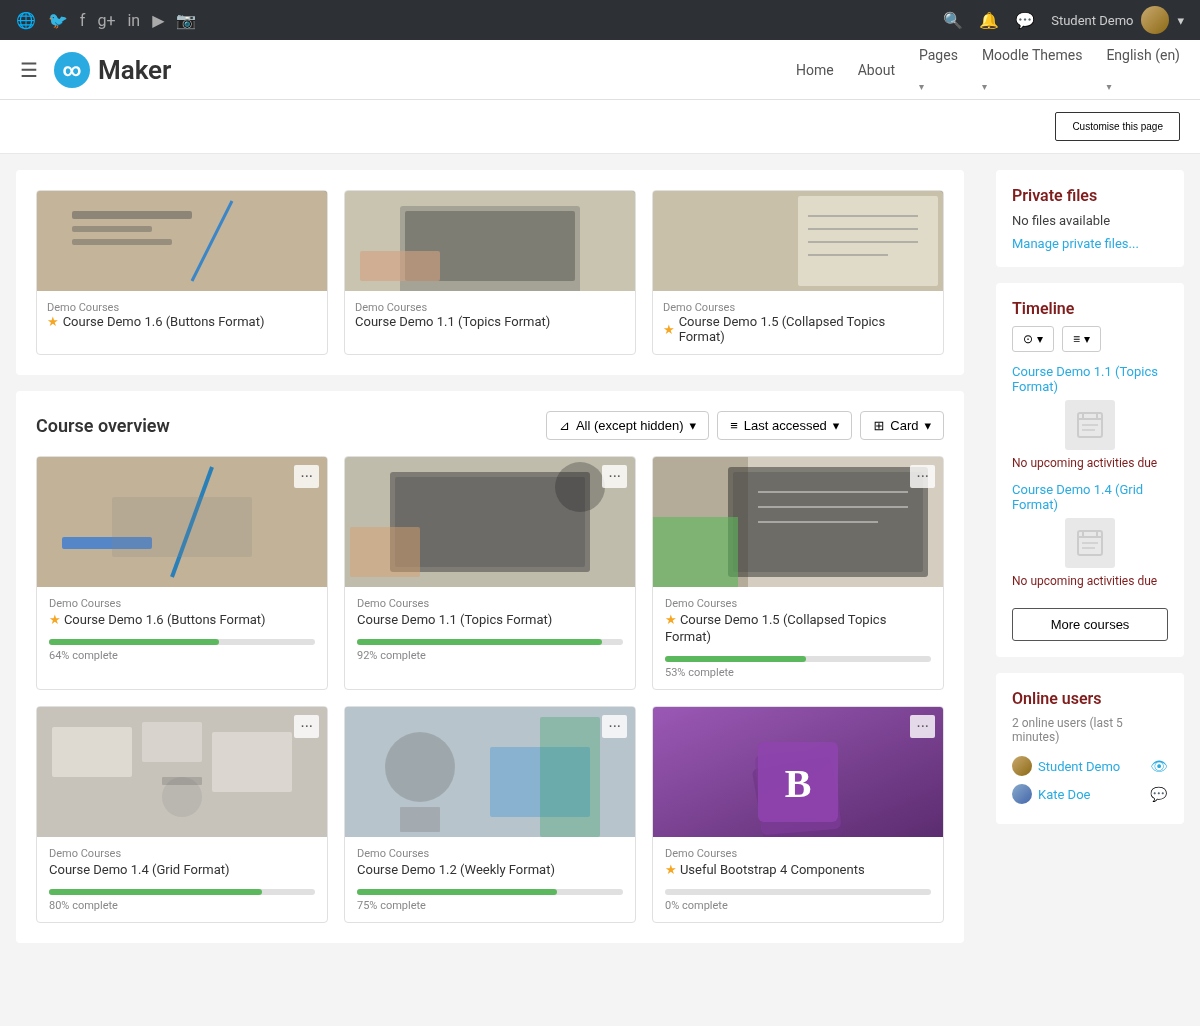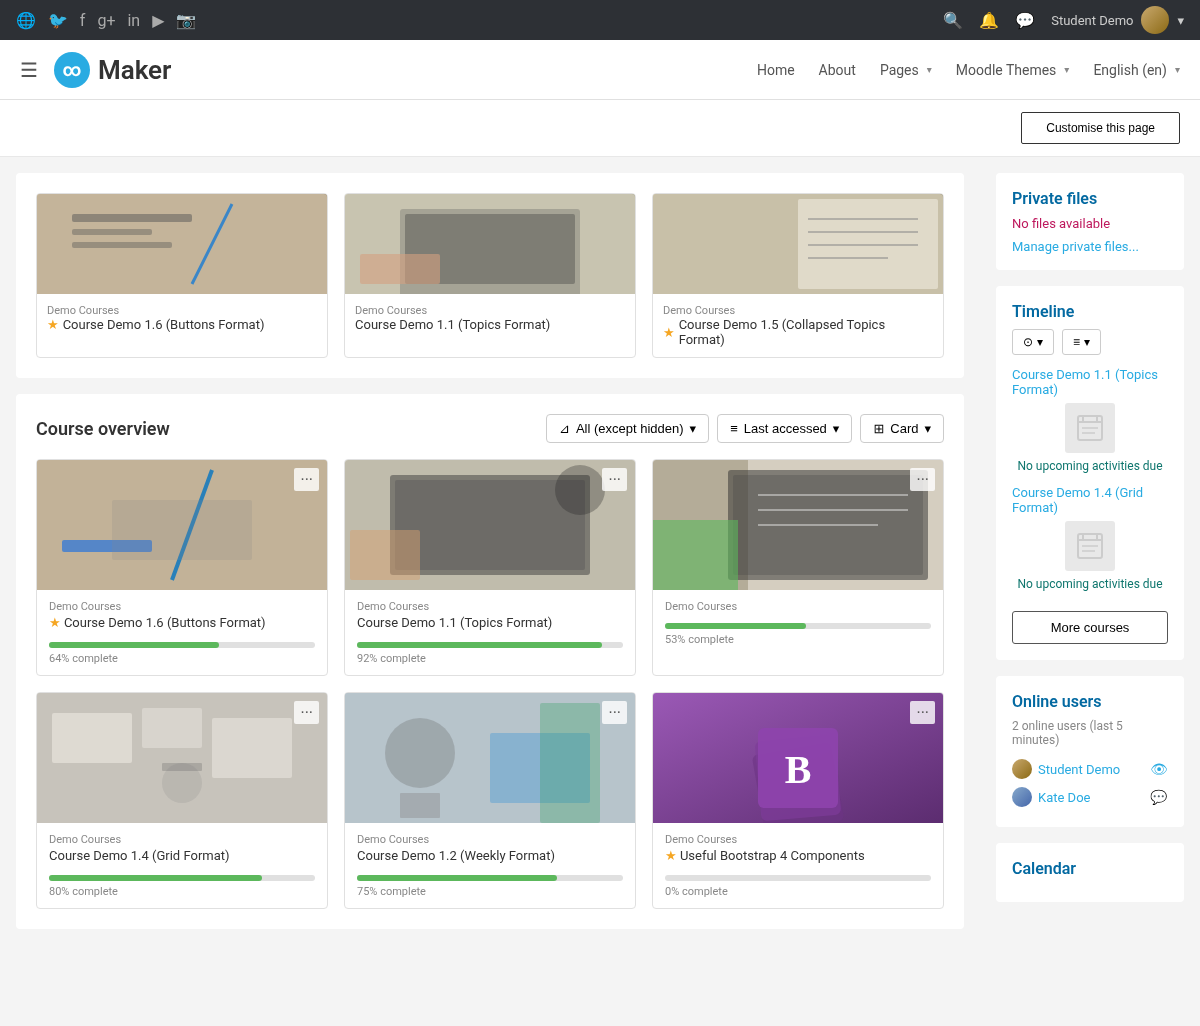--- a/index.html
+++ b/index.html
@@ -16,31 +16,31 @@
 
     
     .nav-bar { background: #fff; height: 60px; display: flex; align-items: center; justify-content: space-between; padding: 0 20px; border-bottom: 1px solid #e0e0e0; }
     .nav-left { display: flex; align-items: center; gap: 16px; }
     .hamburger { font-size: 20px; color: #555; cursor: pointer; }
     .logo { display: flex; align-items: center; gap: 8px; }
     .logo-icon { width: 36px; height: 36px; background: #29abe2; border-radius: 50%; display: flex; align-items: center; justify-content: center; color: white; font-size: 18px; font-weight: bold; }
     .logo-text { font-size: 26px; font-weight: 600; color: #333; }
     .nav-right { display: flex; align-items: center; gap: 24px; }
     .nav-link { color: #555; font-size: 14px; cursor: pointer; text-decoration: none; }
-    .nav-link-dropdown { display: flex; align-items: center; gap: 8px; }
+    .nav-link-dropdown { display: flex; align-items: flex-start; gap: 18px; flex-direction: column; }
     .caret { font-size: 10px; color: #888; }
 
     
     .main-layout { display: flex; gap: 0; }
     .content-area { flex: 1; padding: 0 0 20px 0; min-width: 0; }
     .sidebar { width: 220px; min-width: 220px; padding: 16px; background: #f4f4f4; }
 
     
     .customize-bar { background: #fff; padding: 12px 20px; display: flex; justify-content: flex-end; border-bottom: 1px solid #e8e8e8; }
-    .customize-btn { border: 1px solid #333; background: #fff; padding: 8px 24px; font-size: 12px; cursor: pointer; border-radius: 2px; }
+    .customize-btn { border: 1px solid #333; background: #fff; padding: 8px 16px; font-size: 10px; cursor: pointer; border-radius: 2px; }
 
     
     .section { background: #fff; margin: 16px; border-radius: 4px; padding: 20px; }
     .section-header { display: flex; align-items: center; justify-content: space-between; margin-bottom: 16px; }
     .section-title { font-size: 18px; font-weight: 600; color: #333; }
     .nav-arrows { display: flex; gap: 4px; }
     .arrow-btn { border: 1px solid #ccc; background: #fff; width: 32px; height: 32px; cursor: pointer; display: flex; align-items: center; justify-content: center; border-radius: 2px; color: #555; }
 
     .course-cards-row { display: flex; gap: 16px; }
     .course-card-small { flex: 1; border: 1px solid #e0e0e0; border-radius: 4px; overflow: hidden; }
@@ -63,31 +63,31 @@
     .card-menu { position: absolute; top: 8px; right: 8px; background: rgba(255,255,255,0.8); border-radius: 2px; padding: 2px 6px; cursor: pointer; font-size: 16px; color: #555; }
     .card-body { padding: 10px 12px; }
     .card-cat { font-size: 11px; color: #888; display: flex; justify-content: space-between; }
     .card-name { font-size: 13px; color: #333; margin-top: 2px; line-height: 1.3; }
     .progress-bar-wrap { margin-top: 10px; height: 6px; background: #e0e0e0; border-radius: 3px; }
     .progress-bar { height: 6px; background: #5cb85c; border-radius: 3px; }
     .progress-text { font-size: 11px; color: #888; margin-top: 4px; }
 
     
     .sidebar-panel { background: #fff; border-radius: 4px; padding: 16px; margin-bottom: 16px; }
-    .sidebar-panel-title { font-size: 16px; font-weight: 600; color: #0369a1; margin-bottom: 8px; }
-    .sidebar-text { font-size: 13px; color: #be185d; }
+    .sidebar-panel-title { font-size: 16px; font-weight: 600; color: #7f1d1d; margin-bottom: 8px; }
+    .sidebar-text { font-size: 13px; color: #404040; }
     .sidebar-link { font-size: 13px; color: #29abe2; cursor: pointer; text-decoration: none; margin-top: 8px; display: block; }
 
     .timeline-controls { display: flex; gap: 8px; margin-bottom: 12px; }
     .timeline-btn { border: 1px solid #ccc; background: #fff; padding: 5px 10px; cursor: pointer; border-radius: 3px; font-size: 12px; display: flex; align-items: center; gap: 4px; }
 
     .timeline-course { margin-bottom: 12px; }
     .timeline-course-name { font-size: 13px; color: #29abe2; cursor: pointer; margin-bottom: 6px; }
     .timeline-empty-icon { width: 50px; height: 50px; background: #e8e8e8; border-radius: 3px; margin: 6px auto; display: flex; align-items: center; justify-content: center; }
-    .timeline-empty-text { font-size: 12px; color: #0f766e; text-align: center; }
+    .timeline-empty-text { font-size: 12px; color: #7f1d1d; text-align: left; }
 
     .more-courses-btn { border: 1px solid #555; background: #fff; padding: 8px 32px; cursor: pointer; border-radius: 3px; font-size: 13px; width: 100%; margin-top: 8px; }
 
     .online-user-row { display: flex; align-items: center; justify-content: space-between; padding: 4px 0; }
     .online-user-name { font-size: 13px; color: #29abe2; cursor: pointer; display: flex; align-items: center; gap: 6px; }
     .online-user-avatar { width: 20px; height: 20px; border-radius: 50%; background: #888; }
     .online-user-icon { font-size: 14px; color: #29abe2; }
     .online-count-text { font-size: 12px; color: #888; margin-bottom: 8px; }
 
     .badges-text { font-size: 13px; color: #888; }
@@ -303,20 +303,24 @@
               <line x1="110" y1="35" x2="260" y2="35" stroke="#fff" stroke-width="2" opacity="0.4"></line>
               <line x1="110" y1="50" x2="260" y2="50" stroke="#fff" stroke-width="2" opacity="0.4"></line>
               <line x1="110" y1="65" x2="230" y2="65" stroke="#fff" stroke-width="2" opacity="0.4"></line>
             </svg>
             <div class="card-menu">···</div>
           </div>
           <div class="card-body">
             <div class="card-cat">
               <span>Demo Courses</span>
             </div>
+            <div class="card-name">
+              <span class="star">★</span>
+              <span>Course Demo 1.5 (Collapsed Topics Format)</span>
+            </div>
             <div class="progress-bar-wrap">
               <div class="progress-bar" style="width:53%"></div>
             </div>
             <div class="progress-text">53% complete</div>
           </div>
         </div>
 
         <div class="course-card-lg">
           <div class="card-img-area">
             <svg width="100%" height="130" viewBox="0 0 300 130" preserveAspectRatio="xMidYMid slice">
@@ -469,17 +473,14 @@
       <div class="online-user-row">
         <div class="online-user-name">
           <div class="online-user-avatar" style="background: linear-gradient(135deg, #88aacc, #4466aa);"></div>
           <span>Kate Doe</span>
         </div>
         <span class="online-user-icon">💬</span>
       </div>
     </div>
 
 
-    <div class="sidebar-panel">
-      <div class="sidebar-panel-title">Calendar</div>
-    </div>
   </div>
 </div>
 
 </body></html>

